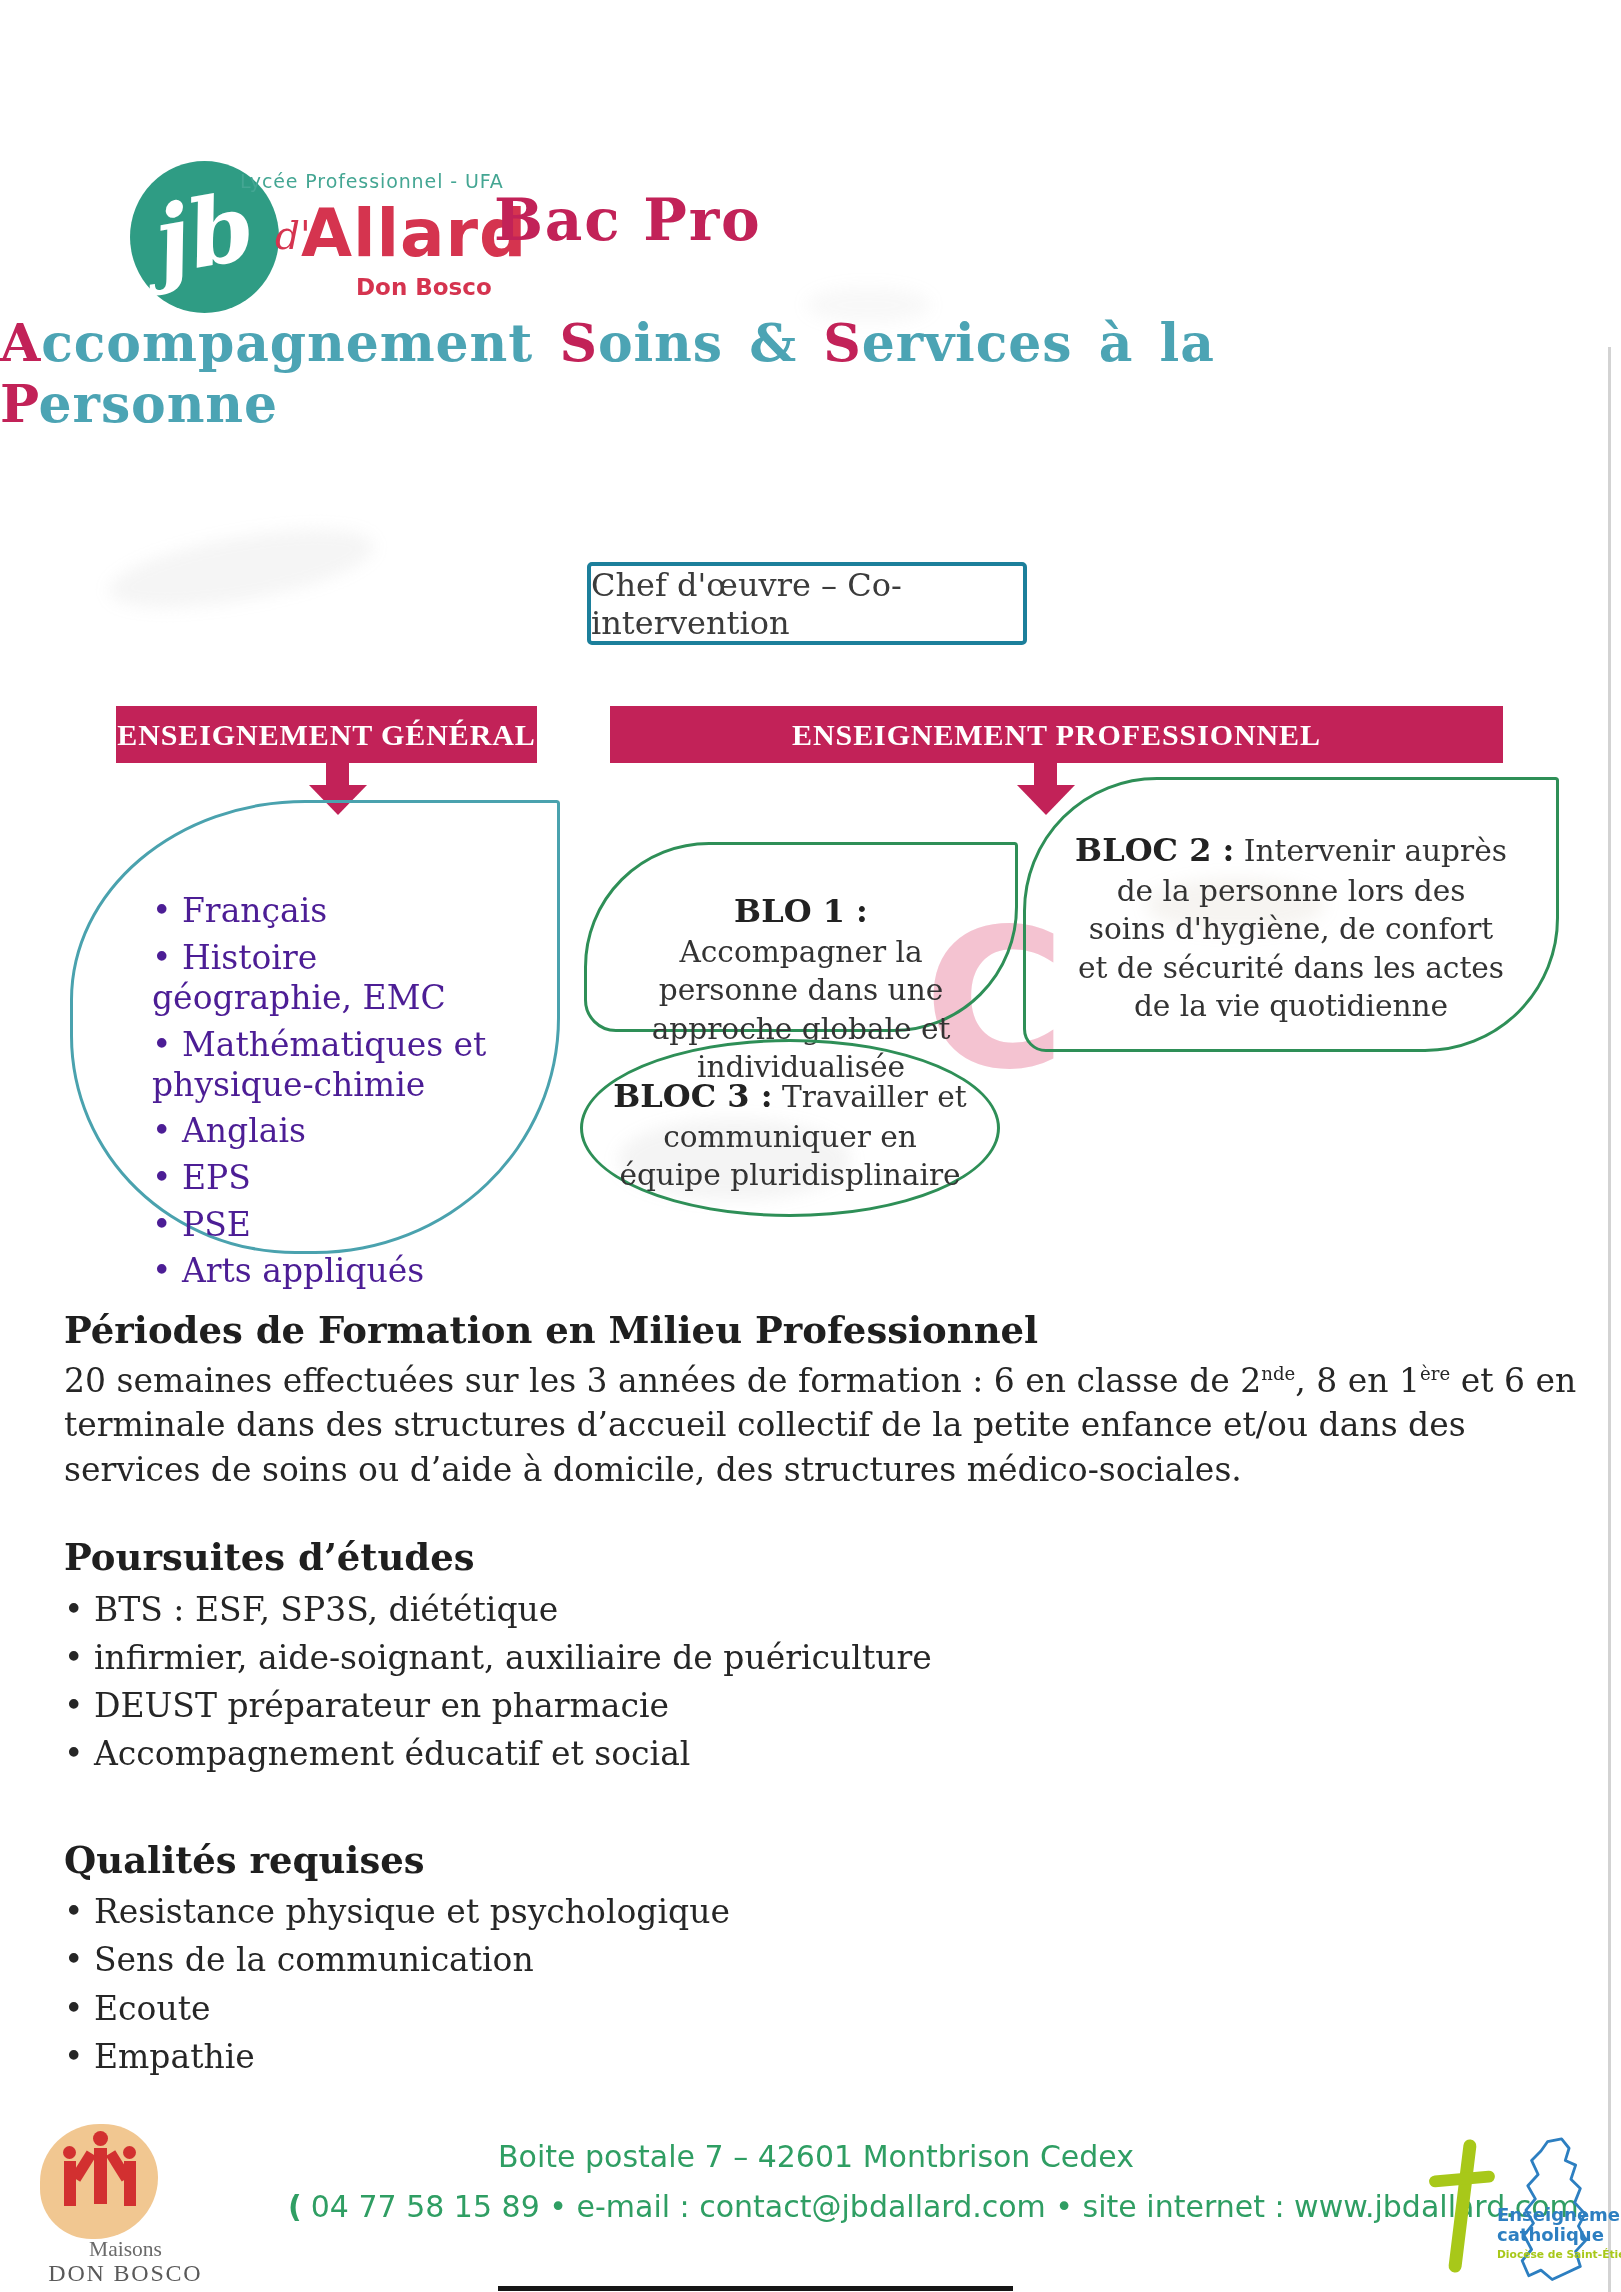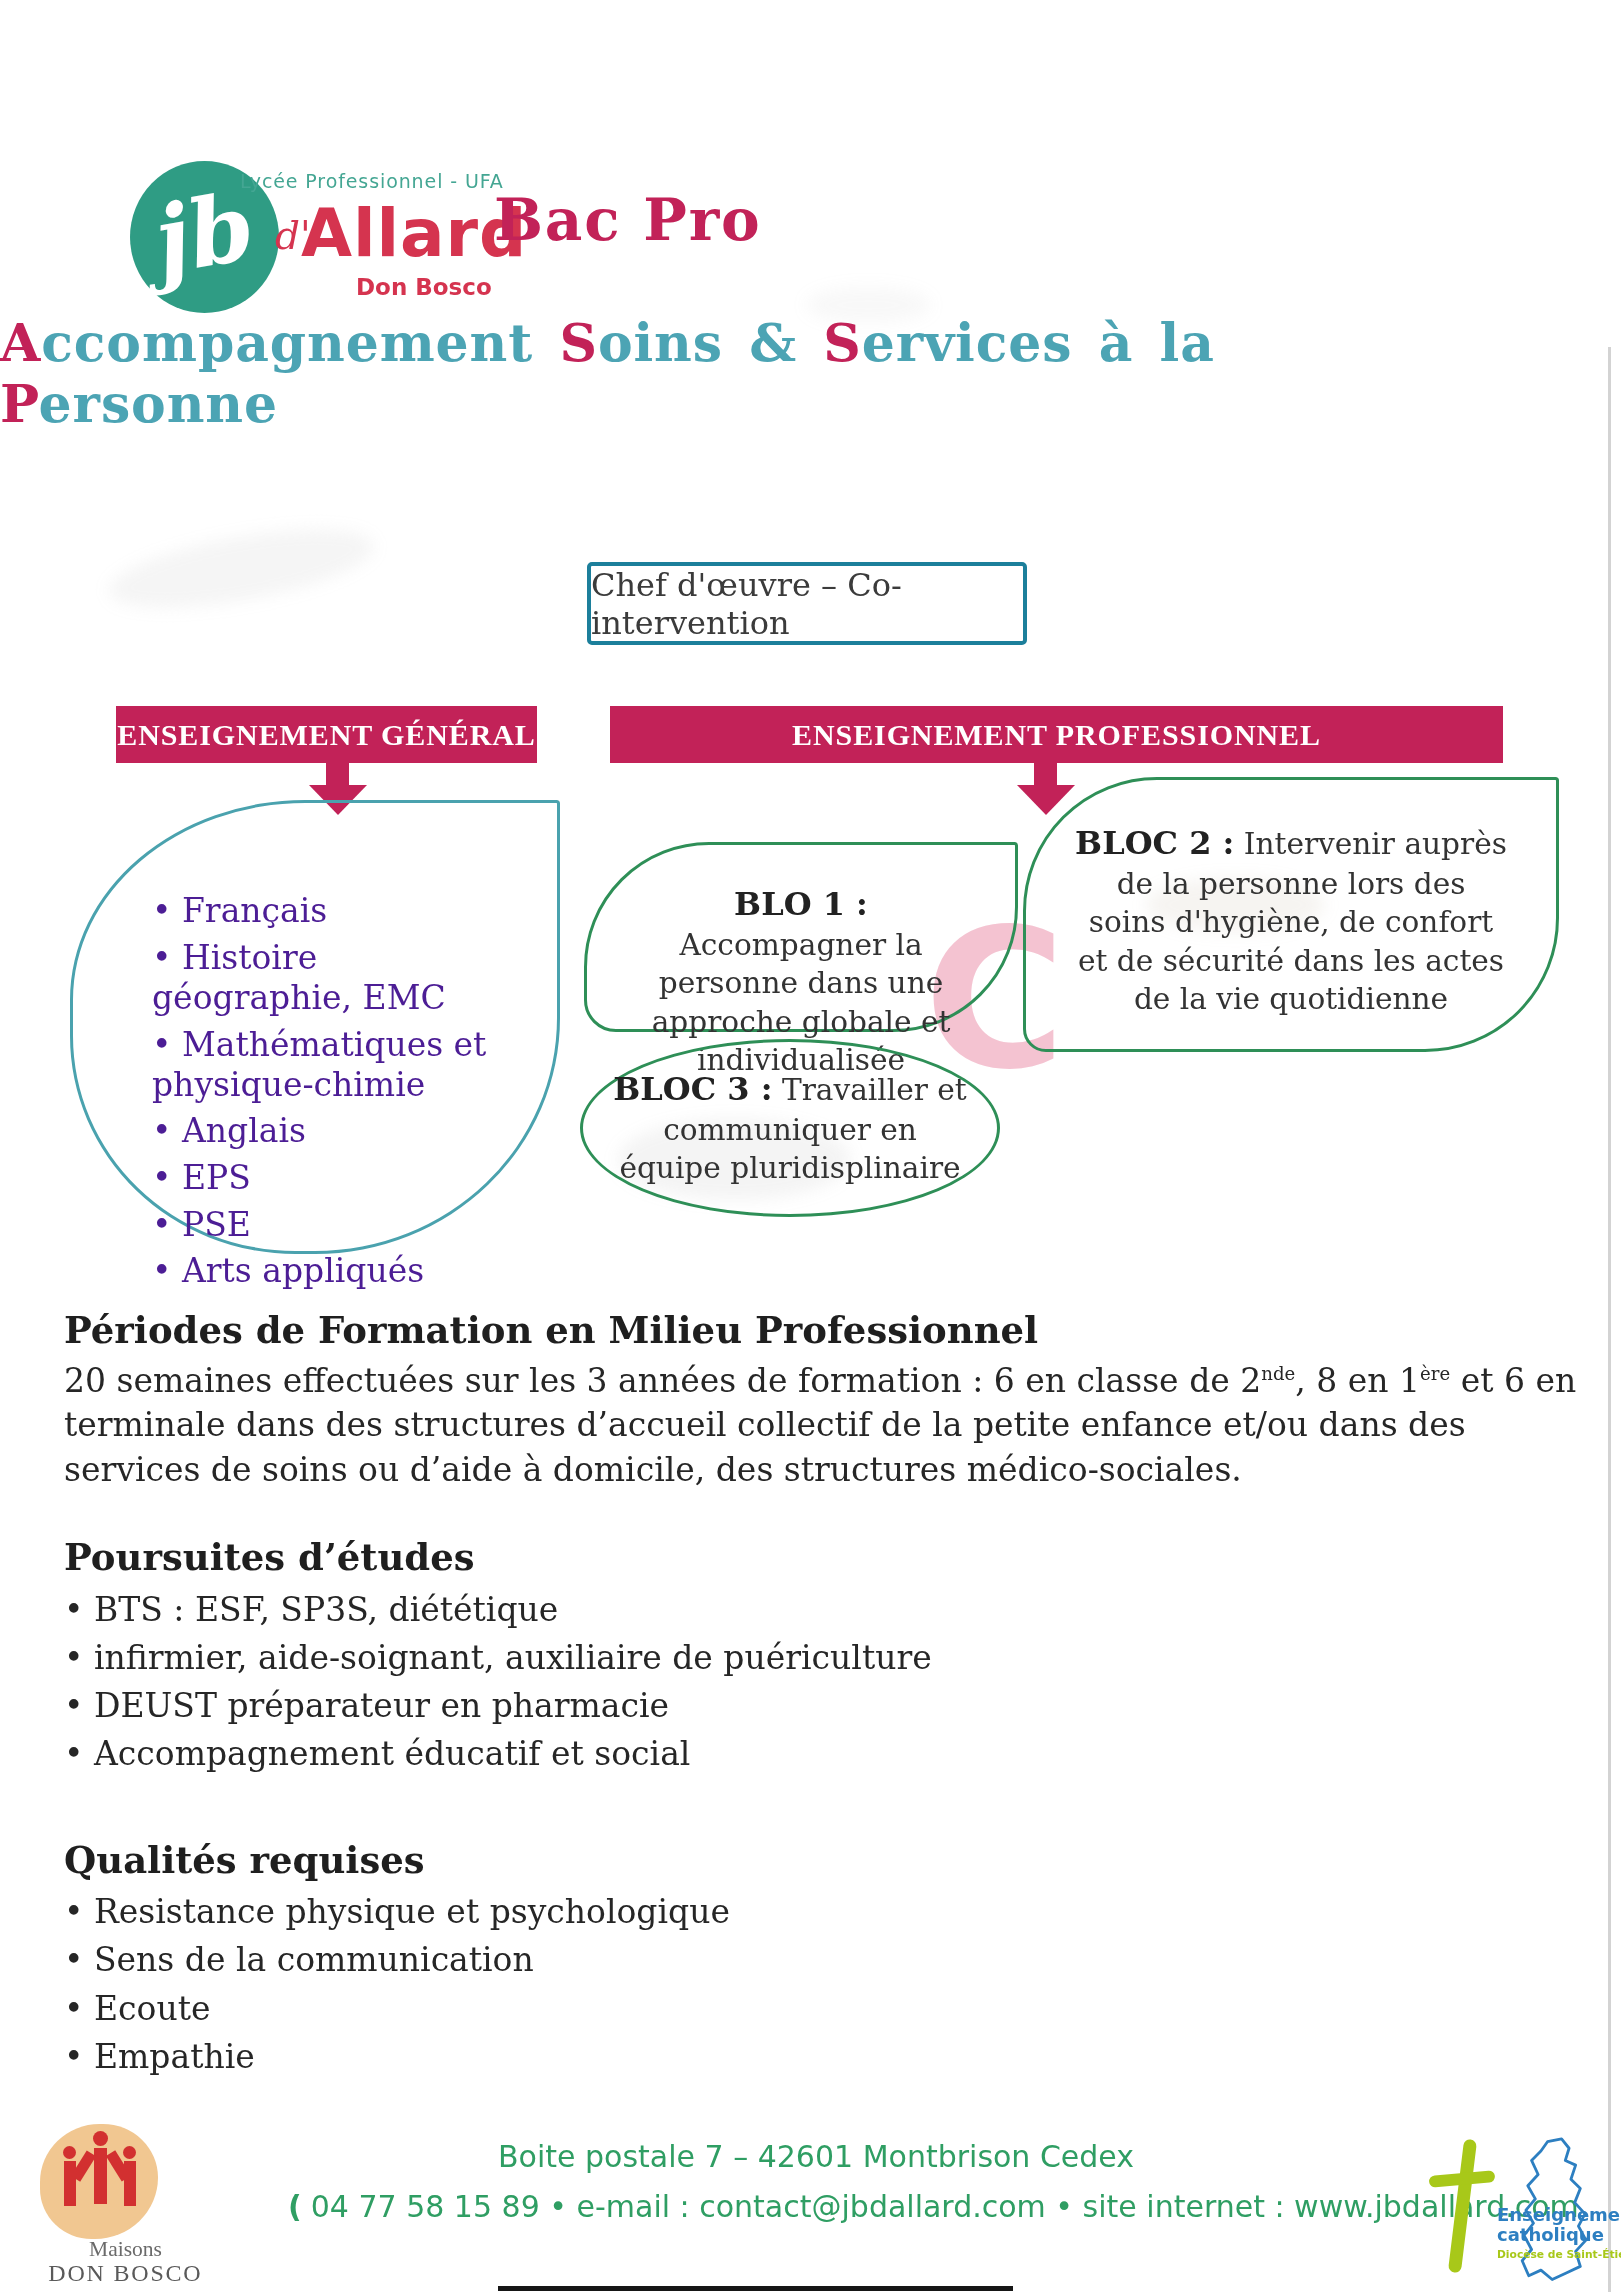--- a/index.html
+++ b/index.html
@@ -51,21 +51,21 @@
   .general-bubble{position:absolute;left:70px;top:800px;width:484px;height:448px;
                   border:3.6px solid #4aa2ae;background:transparent;
                   border-radius:48% 3.6px 50% 46% / 44% 3.6px 52% 48%;z-index:2;}
   .subjects{list-style:none;margin:0;padding:82px 45px 0 79px;}
   .subjects li{font-size:33px;line-height:1.22;margin:6.3px 0;color:#4c1d95;max-width:340px;}
   .subjects li::before{content:"• ";}
 
   
   .bloc{position:absolute;border:3.6px solid #2e8f57;background:transparent;z-index:2;
         display:flex;align-items:flex-start;justify-content:center;text-align:center;}
-  .bloc-inner{font-size:29.6px;line-height:1.3;color:#333;position:relative;z-index:3;}
+  .bloc-inner{font-size:29.6px;line-height:1.3;color:#333;position:relative;z-index:3;margin-top:7px;}
   .bloc-label{font-weight:bold;font-size:32px;color:#222;}
   .bloc-1{left:584px;top:842px;width:428px;height:184px;border-radius:125px 3.6px 125px 32px;}
   .bloc-1 .bloc-inner{padding-top:39px;max-width:345px;}
   .bloc-2{left:1023px;top:777px;width:530px;height:269px;border-radius:134px 3.6px 134px 23px;}
   .bloc-2 .bloc-inner{padding-top:43px;max-width:434px;}
   .bloc-3{left:580px;top:1039px;width:414px;height:172px;border-radius:50%;}
   .bloc-3 .bloc-inner{padding-top:27px;max-width:358px;}
   .bloc-4{left:1016px;top:1032px;width:519px;height:199px;border-radius:116px 3.6px 134px 134px;}
   .bloc-4 .bloc-inner{padding-top:19.7px;max-width:452px;}
   .watermark{position:absolute;left:924px;top:903px;font-family:"DejaVu Sans",sans-serif;

